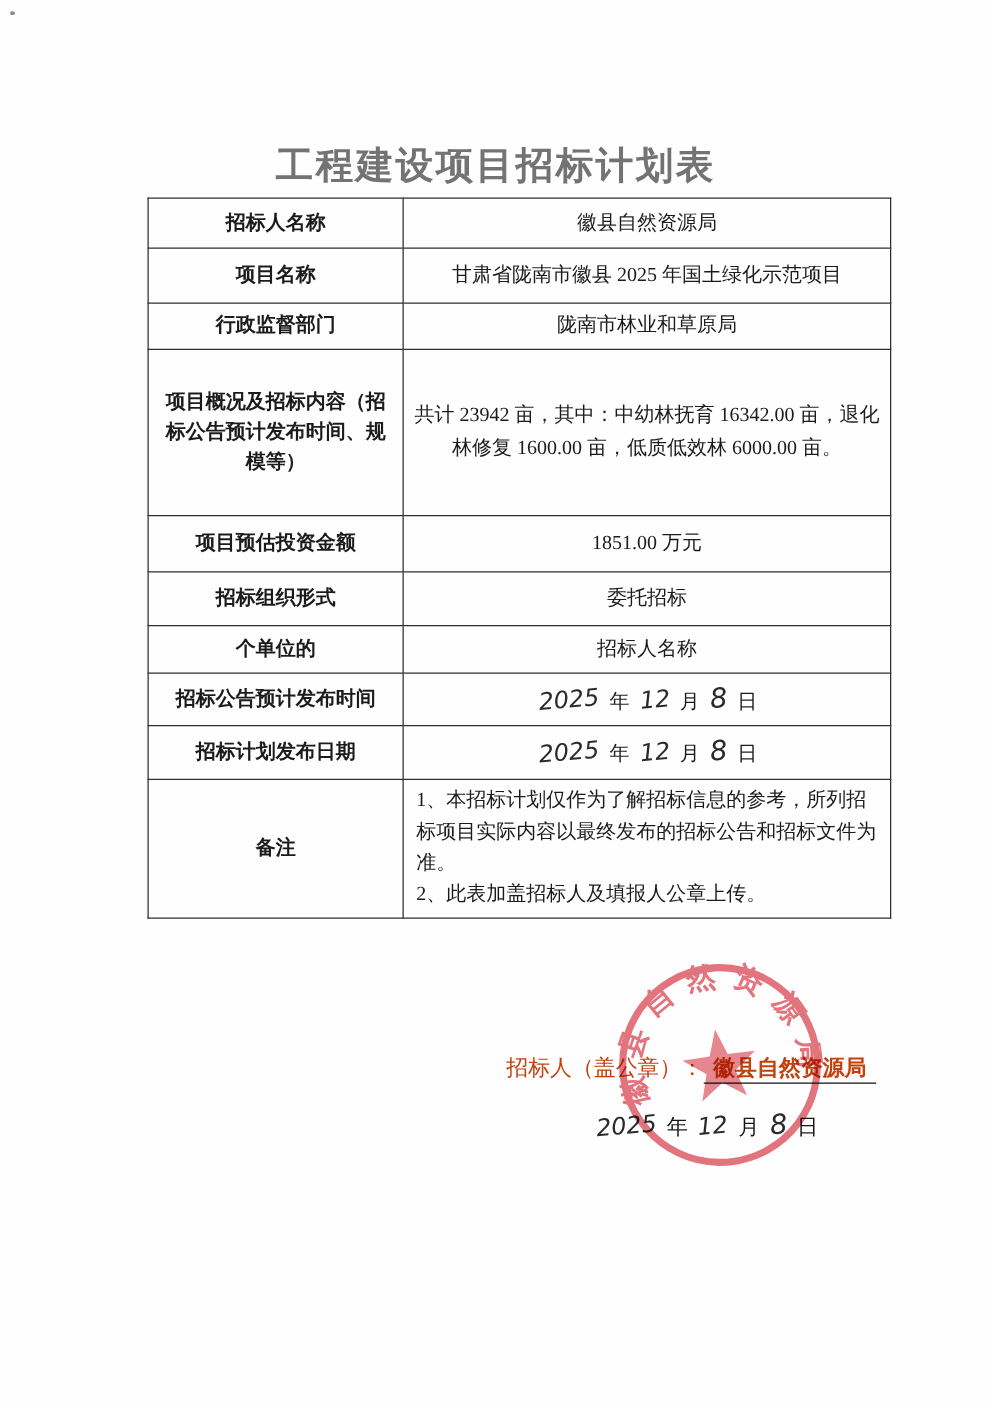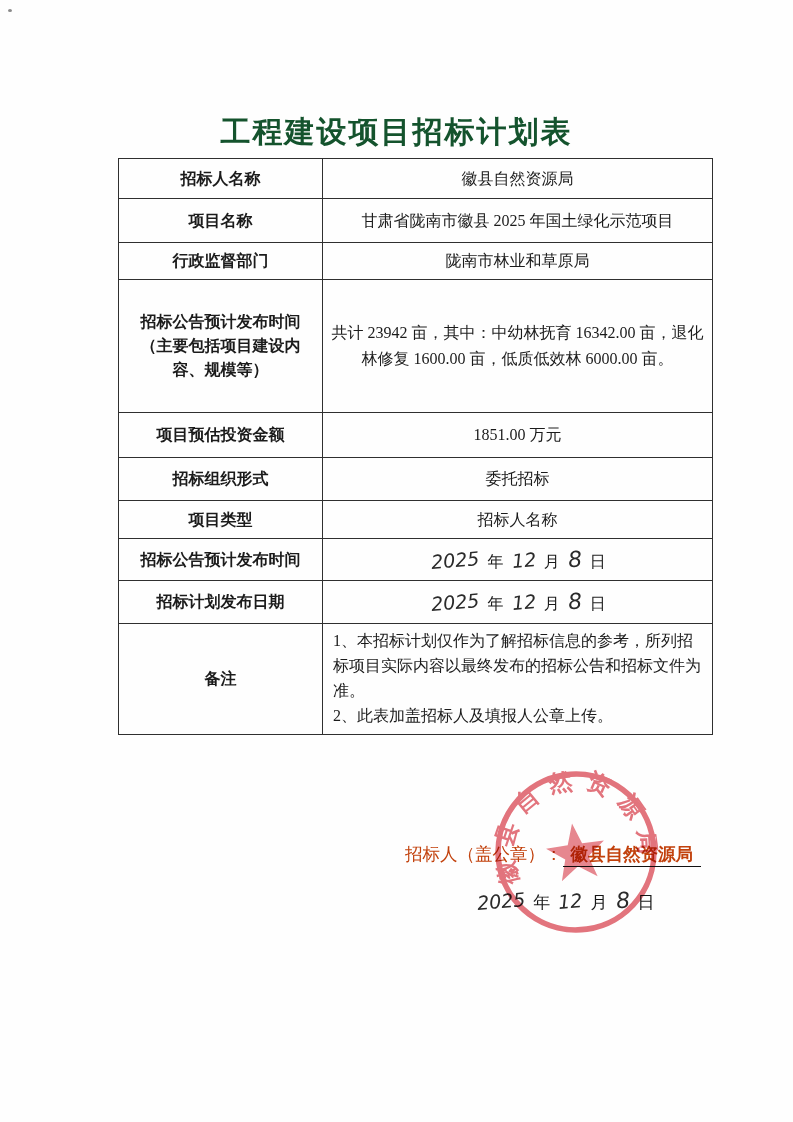--- a/index.html
+++ b/index.html
@@ -13,21 +13,21 @@
   }
   .page{position:absolute;inset:0;background:#fefefe;}
 
   .doc-title{
     position:absolute;
     top:112px;left:0;width:100%;
     text-align:center;
     font-size:30px;
     font-weight:bold;
     letter-spacing:2px;
-    color:#14532d;
+    color:#737373;
   }
 
   table.main{
     position:absolute;
     left:118px;top:158px;
     width:560px;
     border-collapse:collapse;
     table-layout:fixed;
   }
   table.main td{
@@ -119,33 +119,33 @@
       </tr>
       <tr class="r1">
         <td class="label">项目名称</td>
         <td class="value">甘肃省陇南市徽县 2025 年国土绿化示范项目</td>
       </tr>
       <tr class="r2">
         <td class="label">行政监督部门</td>
         <td class="value">陇南市林业和草原局</td>
       </tr>
       <tr class="r4">
-        <td class="label">招标公告预计发布时间（主要包括项目建设内容、规模等）</td>
+        <td class="label">项目概况及招标内容（招标公告预计发布时间、规模等）</td>
         <td class="value">共计 23942 亩，其中：中幼林抚育 16342.00 亩，退化林修复 1600.00 亩，低质低效林 6000.00 亩。</td>
       </tr>
       <tr class="r6">
         <td class="label">项目预估投资金额</td>
         <td class="value">1851.00 万元</td>
       </tr>
       <tr class="r7">
         <td class="label">招标组织形式</td>
         <td class="value">委托招标</td>
       </tr>
       <tr class="r8">
-        <td class="label">项目类型</td>
+        <td class="label">个单位的</td>
         <td class="value">招标人名称</td>
       </tr>
       <tr class="r9">
         <td class="label">招标公告预计发布时间</td>
         <td class="value">
           <span class="hand">2025</span><span class="dateunit">年</span><span class="hand">12</span><span class="dateunit">月</span><span class="hand big">8</span><span class="dateunit">日</span>
         </td>
       </tr>
       <tr class="r10">
         <td class="label">招标计划发布日期</td>

